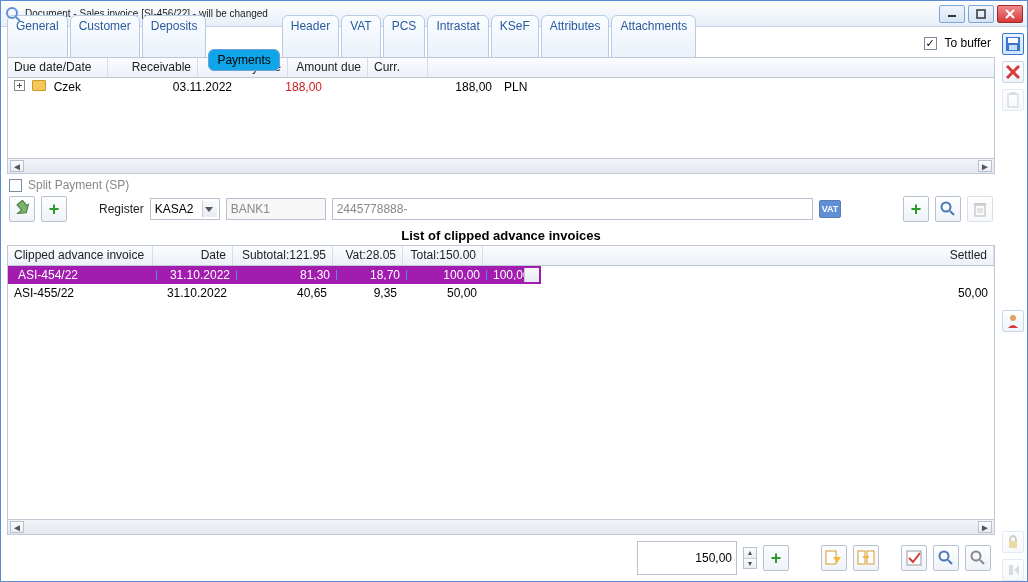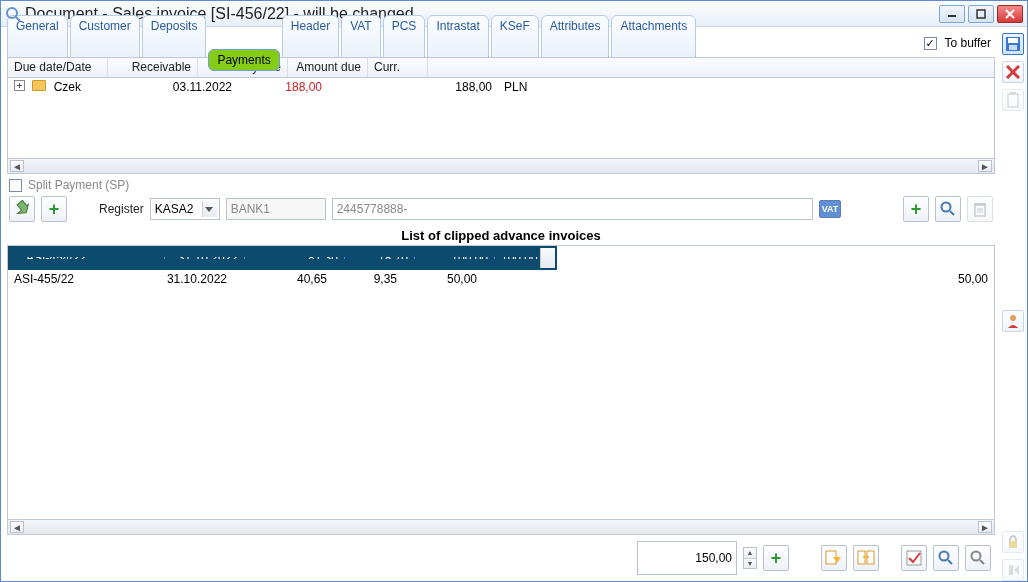--- a/index.html
+++ b/index.html
@@ -3,38 +3,38 @@
 <meta charset="utf-8">
 <style>
   * { box-sizing: border-box; font-family: "Segoe UI", Tahoma, sans-serif; font-size: 12px; }
   html, body { margin: 0; padding: 0; background: #fff; }
   .window { width: 1028px; height: 582px; border: 1px solid #5a8ad0; background: #fff; display: flex; flex-direction: column; }
   
   
   .titlebar { height: 26px; background: linear-gradient(#fdfefe,#e8eff8); border-bottom: 1px solid #c9d6e8; display: flex; align-items: center; padding: 0 4px; }
   .titlebar .doc-icon { width: 16px; height: 16px; margin-right: 4px; position: relative; }
   .titlebar .doc-icon svg { display:block; }
-  .titlebar .title-text { flex: 1; color: #222; font-size: 16px; }
+  .titlebar .title-text { flex: 1; color: #222; font-size: 10px; }
   .win-btns { display:flex; gap:3px; }
   .win-btn { width: 26px; height: 18px; border: 1px solid #7fa6d8; border-radius: 2px; background: linear-gradient(#f0f5fc,#d6e4f5); display:flex; align-items:center; justify-content:center; cursor:pointer; }
   .win-btn.close { background: linear-gradient(#f28a8a,#d73a3a); border-color:#a02828; color:#fff; }
   
   
   .body { flex:1; display:flex; min-height:0; }
   .content { flex:1; display:flex; flex-direction:column; padding: 4px 4px 4px 6px; min-width:0; }
   .side-toolbar { width: 28px; background:#fff; border-left:0; display:flex; flex-direction:column; align-items:center; padding-top:6px; gap:6px; }
   .side-toolbar .sbtn { width:22px; height:22px; border:1px solid #c9d6e8; border-radius:2px; background:linear-gradient(#fdfeff,#eef4fb); display:flex; align-items:center; justify-content:center; cursor:pointer; }
   .side-toolbar .sbtn.disabled { opacity:0.5; cursor:default; }
   .side-toolbar .spacer { flex:1; }
   
   
   .tabrow { display:flex; align-items:center; height:24px; margin-bottom:2px; }
   .tabs { display:flex; gap:2px; }
   .tab { padding: 3px 8px; border:1px solid #b7cbe6; border-radius:6px; background:linear-gradient(#fafdff,#e6eef9); cursor:pointer; color:#2a5a9e; }
-  .tab.active { border-color:#6fa0dd; background:#84cc16; color:#000; position:relative;margin-top:34px; }
+  .tab.active { border-color:#6fa0dd; background:#0ea5e9; color:#000; position:relative;margin-top:34px; }
   .tabrow .right { margin-left:auto; display:flex; align-items:center; gap:8px; padding-right:4px; }
   .chk { width:13px; height:13px; border:1px solid #7a8aa0; display:inline-flex; align-items:center; justify-content:center; background:#fff; }
   .chk.checked::after { content:"✓"; font-size:11px; line-height:11px; color:#000; }
   
   .section-title { text-align:center; font-weight:bold; font-size:13px; padding:2px 0; }
   
   .grid { border:1px solid #c0c8d4; background:#fff; }
   .grid-header { display:flex; background:linear-gradient(#fbfcfe,#ecf1f8); border-bottom:1px solid #c0c8d4; height:20px; }
   .grid-header .hc { border-right:1px solid #d6dde8; padding:2px 6px; color:#222; overflow:hidden; white-space:nowrap; }
   .grid-body { height:80px; overflow:hidden; }
@@ -56,21 +56,21 @@
   .txt.ro { background:#f7f7f7; }
   .iconbtn { width:26px; height:26px; border:1px solid #b9c1ce; border-radius:2px; background:linear-gradient(#fdfeff,#eef2f8); display:flex; align-items:center; justify-content:center; cursor:pointer; }
   .iconbtn.disabled { opacity:0.5; cursor:default; }
   .iconbtn .big-plus { font-size:18px; font-weight:bold; color:#2e9a2e; }
   
   .vat-pill { width:22px; height:18px; border:1px solid #5a7cb0; border-radius:2px; background:#5f8fd6; color:#fff; font-size:9px; font-weight:bold; display:flex; align-items:center; justify-content:center; cursor:pointer; }
   
   .grid2 { border:1px solid #c0c8d4; background:#fff; flex:1; min-height:0; display:flex; flex-direction:column; }
   .grid2 .grid-body { flex:1; overflow:hidden; }
   .grid2 .grid-row { border-bottom:0; }
-  .grid2 .grid-row.sel { background:#0c4a6e; color:#fff; min-width:0; padding:12px; border:0; height:18px; }
+  .grid2 .grid-row.sel { background:#a21caf; color:#fff; min-width:0; padding:4px; border:0; height:18px; }
   .grid2 .grid-row.sel .c { border-right:1px solid #4d90e8; height:100%; display:flex; align-items:center; }
   
   .bottom-ribbon { display:flex; align-items:center; justify-content:flex-end; gap:6px; padding:6px 4px 2px; }
   .num-input { width:100px; height:34px; border:1px solid #b9c1ce; text-align:right; padding:2px 4px; }
   .spinner { width:14px; height:22px; border:1px solid #b9c1ce; display:flex; flex-direction:column; }
   .spinner div { flex:1; display:flex; align-items:center; justify-content:center; font-size:7px; color:#555; background:linear-gradient(#fafcfe,#e9eef5); }
   .spinner div:first-child { border-bottom:1px solid #ccc; }
   
   .red { color:#cc2020; }
   .ra { text-align:right; justify-content:flex-end; }
@@ -202,20 +202,28 @@
               <line x1="5" y1="7" x2="5" y2="12" stroke="#999"></line>
               <line x1="7" y1="7" x2="7" y2="12" stroke="#999"></line>
               <line x1="9" y1="7" x2="9" y2="12" stroke="#999"></line>
               <rect x="1" y="2" width="12" height="2" fill="#999"></rect>
             </svg>
         </div>
       </div>
 
       <div class="section-title">List of clipped advance invoices</div>
       <div class="grid2">
+        <div class="grid-header">
+          <div class="hc" style="width:145px">Clipped advance invoice</div>
+          <div class="hc ra" style="width:80px">Date</div>
+          <div class="hc ra" style="width:100px"><span>Subtotal:</span><span>121.95</span></div>
+          <div class="hc ra" style="width:70px"><span>Vat:</span><span>28.05</span></div>
+          <div class="hc ra" style="width:80px"><span>Total:</span><span>150.00</span></div>
+          <div class="hc ra" style="flex:1">Settled</div>
+        </div>
         <div class="grid-body" id="clipped-body"><div class="grid-row sel">
               <div class="c" style="width:145px">ASI-454/22</div>
               <div class="c ra" style="width:80px">31.10.2022</div>
               <div class="c ra" style="width:100px">81,30</div>
               <div class="c ra" style="width:70px">18,70</div>
               <div class="c ra" style="width:80px">100,00</div>
               <div class="c ra" style="flex:1">100,00</div>
             </div><div class="grid-row">
               <div class="c" style="width:145px">ASI-455/22</div>
               <div class="c ra" style="width:80px">31.10.2022</div>

